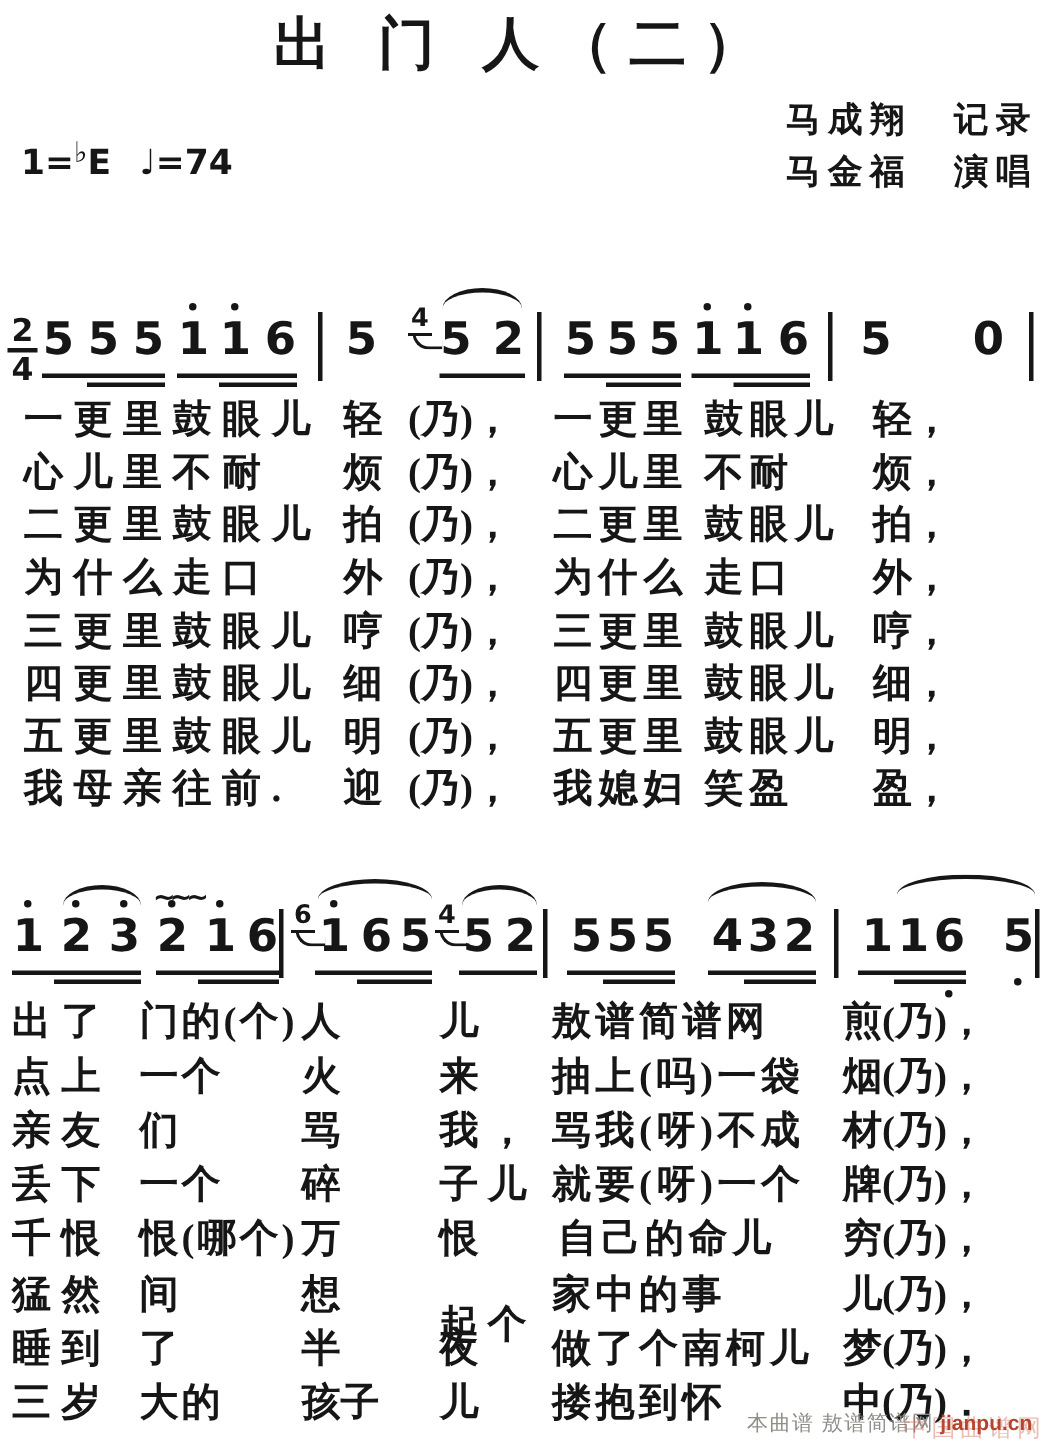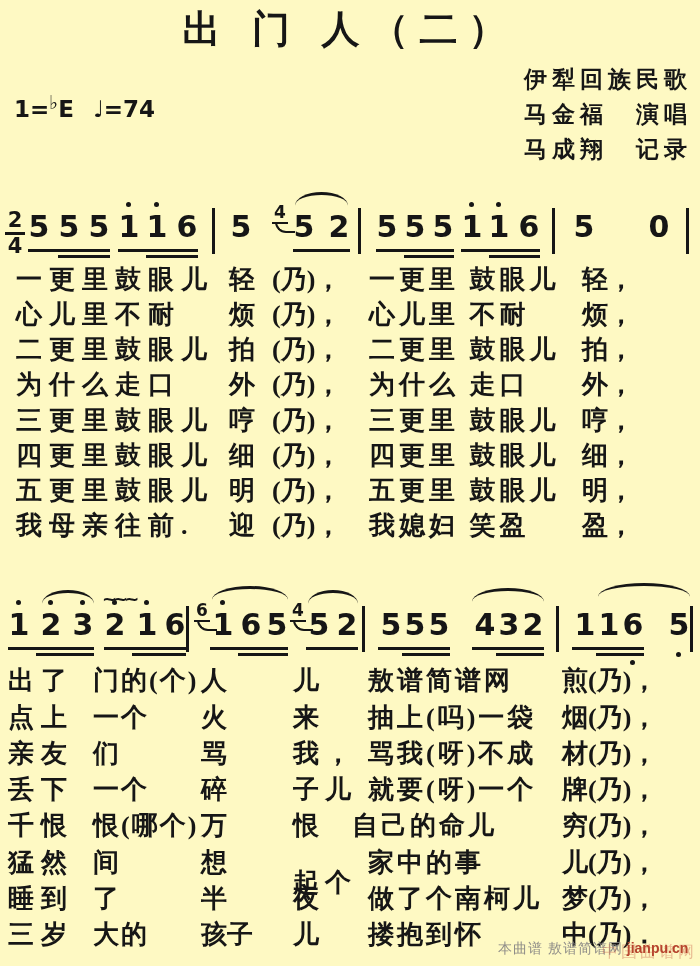--- a/index.html
+++ b/index.html
@@ -1,18 +1,18 @@
 <!DOCTYPE html>
 <html><head>
 <meta charset="utf-8">
 <style>
   html,body{margin:0;padding:0;background:#e8e8e6;}
   .page{
     position:relative;width:700px;height:966px;margin:0 auto;
-    background:#fef9c3;color:#161616;overflow:hidden;
+    background:#ffffff;color:#161616;overflow:hidden;
     font-family:"Liberation Serif",serif;
   }
   .title{
     position:absolute;top:4px;left:0;width:100%;text-align:center;
     font-size:38px;font-weight:700;letter-spacing:11px;white-space:nowrap;
   }
   .keyrow{
     position:absolute;left:14px;top:96px;
     font-family:"DejaVu Sans",sans-serif;font-weight:700;font-size:23px;
     white-space:nowrap;
@@ -52,23 +52,22 @@
 
 <div class="page">
 
   <div class="title">出 门 人（二）</div>
 
   <div class="keyrow">
     <span>1=</span><span class="flat">♭</span><span>E</span><span class="tempo"><span>♩</span><span>=74</span></span>
   </div>
 
   <div class="credits">
-    <div>伊犁回族民歌</div>
+    <div>马成翔　记录</div>
     <div>马金福　演唱</div>
-    <div>马成翔　记录</div>
   </div>
 
   <div class="mline" id="mline-0">
       <div class="timesig" style="left: 5px; top: 210px;">
         <div>2</div>
         <div class="tsline"></div>
         <div>4</div>
       </div>
       <div class="note" style="left: 28px; top: 212px;">5</div>
       <div class="note" style="left: 58px; top: 212px;">5</div>
@@ -231,21 +230,21 @@
       <div class="lyr" style="left: 8px; top: 776px; letter-spacing: 7px;">丢下</div>
       <div class="lyr" style="left: 93px; top: 776px; letter-spacing: 2px;">一个</div>
       <div class="lyr" style="left: 201px; top: 776px; letter-spacing: 0px;">碎</div>
       <div class="lyr" style="left: 293px; top: 776px; letter-spacing: 6px;">子儿</div>
       <div class="lyr" style="left: 368px; top: 776px; letter-spacing: 3px;">就要(呀)一个</div>
       <div class="lyr" style="left: 562px; top: 776px; letter-spacing: 0px;">牌(乃)，</div>
       <div class="lyr" style="left: 8px; top: 812px; letter-spacing: 7px;">千恨</div>
       <div class="lyr" style="left: 93px; top: 812px; letter-spacing: 2px;">恨(哪个)</div>
       <div class="lyr" style="left: 201px; top: 812px; letter-spacing: 0px;">万</div>
       <div class="lyr" style="left: 293px; top: 812px; letter-spacing: 6px;">恨</div>
-      <div class="lyr" style="left: 352px; top: 812px; letter-spacing: 3px; text-align: right;">自己的命儿</div>
+      <div class="lyr" style="left: 372px; top: 812px; letter-spacing: 3px; text-align: right;">自己的命儿</div>
       <div class="lyr" style="left: 562px; top: 812px; letter-spacing: 0px;">穷(乃)，</div>
       <div class="lyr" style="left: 8px; top: 849px; letter-spacing: 7px;">猛然</div>
       <div class="lyr" style="left: 93px; top: 849px; letter-spacing: 2px;">间</div>
       <div class="lyr" style="left: 201px; top: 849px; letter-spacing: 0px;">想</div>
       <div class="lyr" style="left: 293px; top: 849px; letter-spacing: 6px; margin-top: 20px;">起个</div>
       <div class="lyr" style="left: 368px; top: 849px; letter-spacing: 3px;">家中的事</div>
       <div class="lyr" style="left: 562px; top: 849px; letter-spacing: 0px;">儿(乃)，</div>
       <div class="lyr" style="left: 8px; top: 885px; letter-spacing: 7px;">睡到</div>
       <div class="lyr" style="left: 93px; top: 885px; letter-spacing: 2px;">了</div>
       <div class="lyr" style="left: 201px; top: 885px; letter-spacing: 0px;">半</div>

